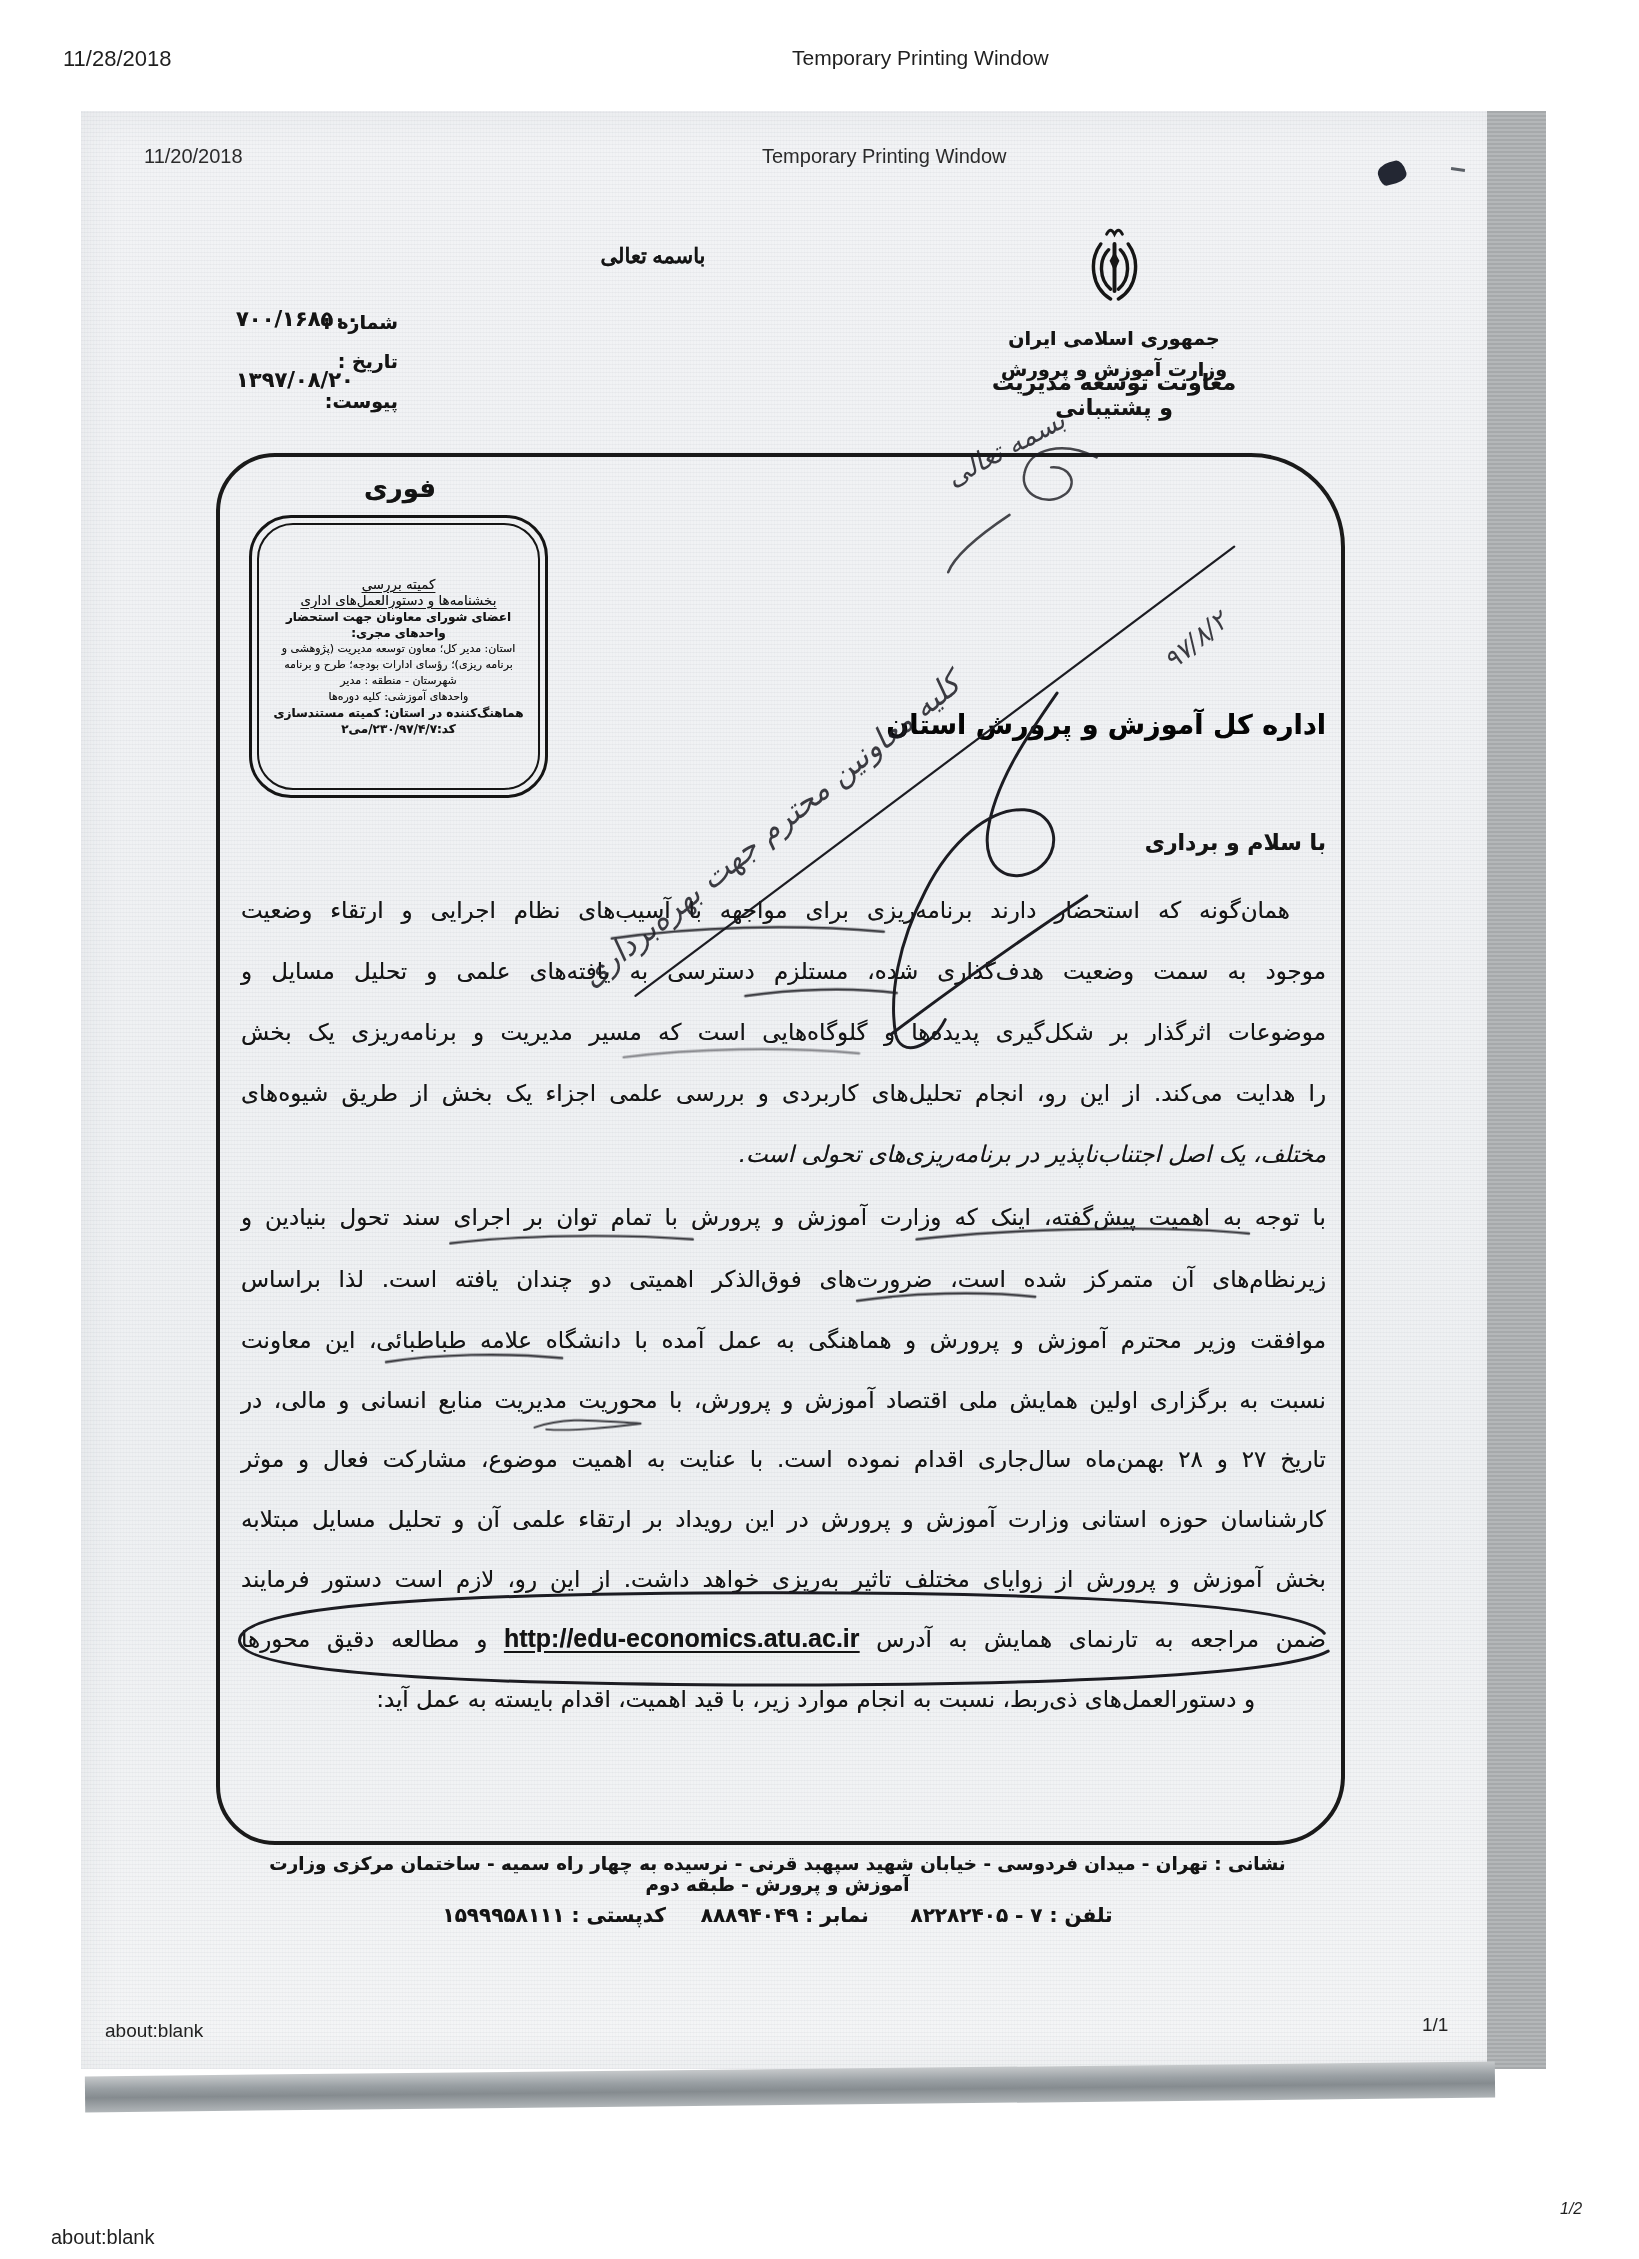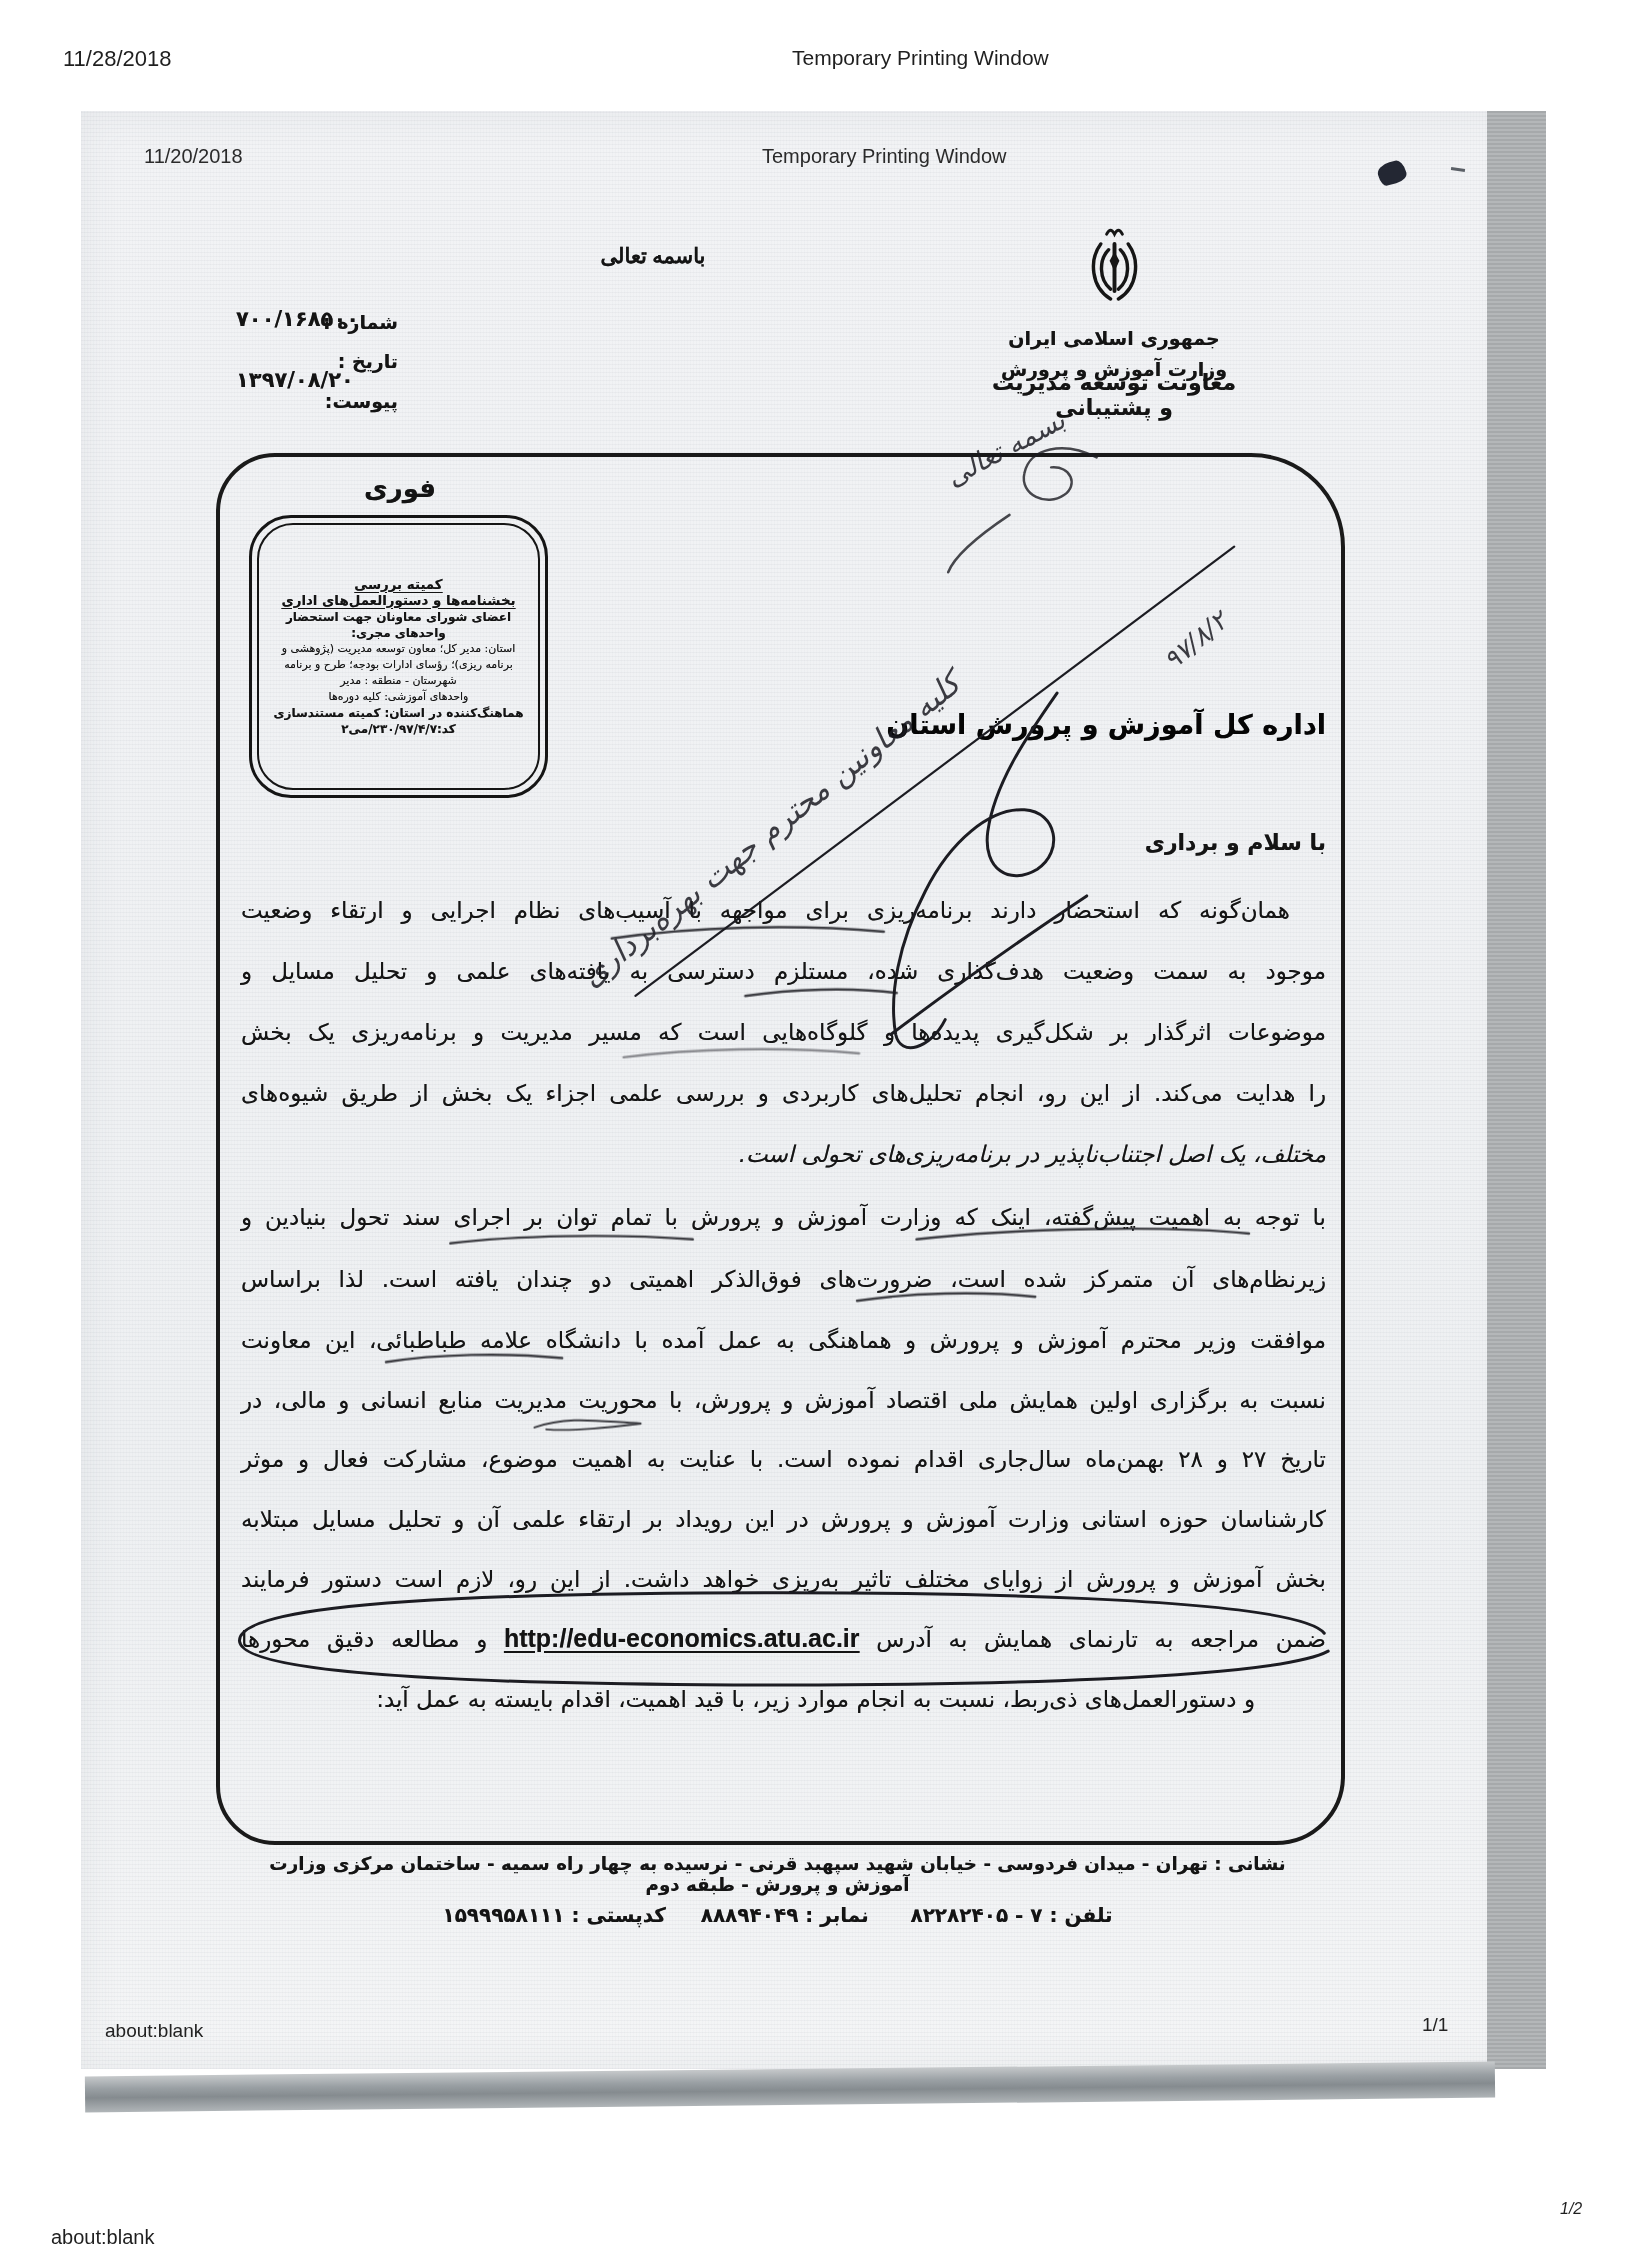--- a/index.html
+++ b/index.html
@@ -48,21 +48,21 @@
   #ref-date-value{top:368px;}
   
   .letter-box{left:216px;top:453px;width:1121px;height:1384px;border:4px solid #1a1a1a;
      border-radius:59px 94px 69px 59px;}
   #urgency{left:364px;top:473px;font-size:26px;font-weight:bold;}
   .stamp{left:249px;top:515px;width:293px;height:277px;border:3px solid #151515;border-radius:42px;}
   .stamp-inner{position:absolute;left:5px;top:5px;right:5px;bottom:5px;border:2px solid #151515;
      border-radius:36px;display:flex;flex-direction:column;justify-content:center;
      align-items:center;padding:8px 14px;box-sizing:border-box;gap:2px;}
   .stamp-line{font-size:11px;line-height:14px;white-space:nowrap;}
-  .st-big{font-size:13.4px;font-weight:bold;text-decoration:underline;text-underline-offset:3px;text-align:center;}
+  .st-big{font-size:13.4px;font-weight:normal;text-decoration:underline;text-underline-offset:3px;text-align:center;}
   .st-bold{font-size:12px;font-weight:bold;}
   
   #recipient{right:313px;top:709px;font-size:27px;font-weight:bold;color:#050505;}
   #salutation{right:313px;top:830px;font-size:22px;font-weight:bold;}
   .bline{right:313px;width:1085px;font-size:23px;line-height:32px;text-align:right;}
   .just{text-align:justify;text-align-last:justify;}
   #bl0{top:894px;text-indent:36px;}
   #bl1{top:955px;}  #bl2{top:1016px;} #bl3{top:1077px;} #bl4{top:1138px;font-style:italic;}
   #bl5{top:1201px;} #bl6{top:1263px;} #bl7{top:1324px;} #bl8{top:1384px;}
   #bl9{top:1443px;} #bl10{top:1503px;} #bl11{top:1563px;}

